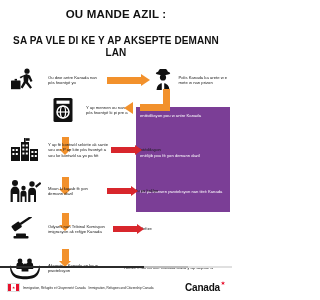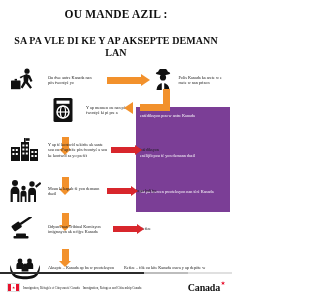--- a/index.html
+++ b/index.html
@@ -5,21 +5,21 @@
 <style>
   html,body{margin:0;padding:0;}
   body{
     width:232px;height:300px;
     background:#ffffff;
     font-family:"Liberation Sans", sans-serif;
     color:#1a1a1a;
     overflow:hidden;
     position:relative;
   }
-  .sheet{position:relative;width:232px;height:300px;font-family:Liberation Serif, serif;}
+  .sheet{position:relative;width:232px;height:300px;}
 
   
   .title-block{padding:8px 6px 2px 6px;text-align:center;}
   .title-main{
     font-size:11.5px;font-weight:bold;letter-spacing:.2px;
     line-height:13px;color:#111;
   }
   .title-sub{
     font-size:10px;font-weight:bold;letter-spacing:.1px;
     line-height:12px;color:#111;margin-top:14px;
@@ -117,21 +117,21 @@
   }
 
   
   .footer{
     position:absolute;left:0;bottom:0;width:232px;
   }
   .rule{display:flex;height:2px;width:100%;}
   .rule span{display:block;height:100%;}
   .footer-inner{
     display:flex;align-items:center;justify-content:space-between;
-    padding:8px 7px 7px 7px;
+    padding:14px 7px 7px 7px;
   }
   .dept{display:flex;align-items:center;gap:3px;}
   .flag{
     width:11px;height:7px;background:#ffffff;
     border:0.4px solid #ddd;position:relative;display:inline-block;
   }
   .flag:before,.flag:after{
     content:"";position:absolute;top:0;width:3px;height:100%;background:#E8112D;
   }
   .flag:before{left:0;}

